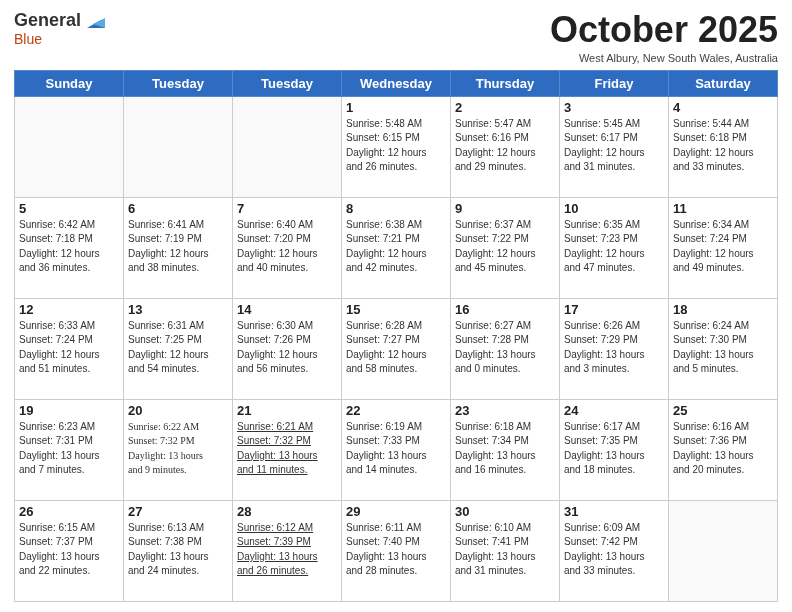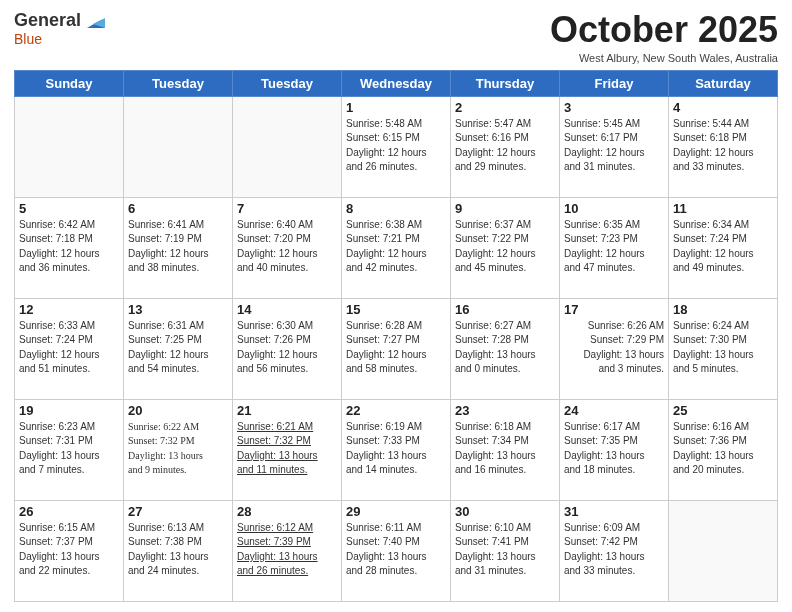--- a/index.html
+++ b/index.html
@@ -252,21 +252,21 @@
           </td>
           <td>
             <div class="day-number">16</div>
             <div class="day-info" style="white-space: pre-line;">Sunrise: 6:27 AM
 Sunset: 7:28 PM
 Daylight: 13 hours
 and 0 minutes.</div>
           </td>
           <td>
             <div class="day-number">17</div>
-            <div class="day-info" style="white-space: pre-line; text-align: right;">Sunrise: 6:26 AM
+            <div class="day-info" style="white-space: pre-line;">Sunrise: 6:26 AM
 Sunset: 7:29 PM
 Daylight: 13 hours
 and 3 minutes.</div>
           </td>
           <td>
             <div class="day-number">18</div>
             <div class="day-info" style="white-space: pre-line;">Sunrise: 6:24 AM
 Sunset: 7:30 PM
 Daylight: 13 hours
 and 5 minutes.</div>

